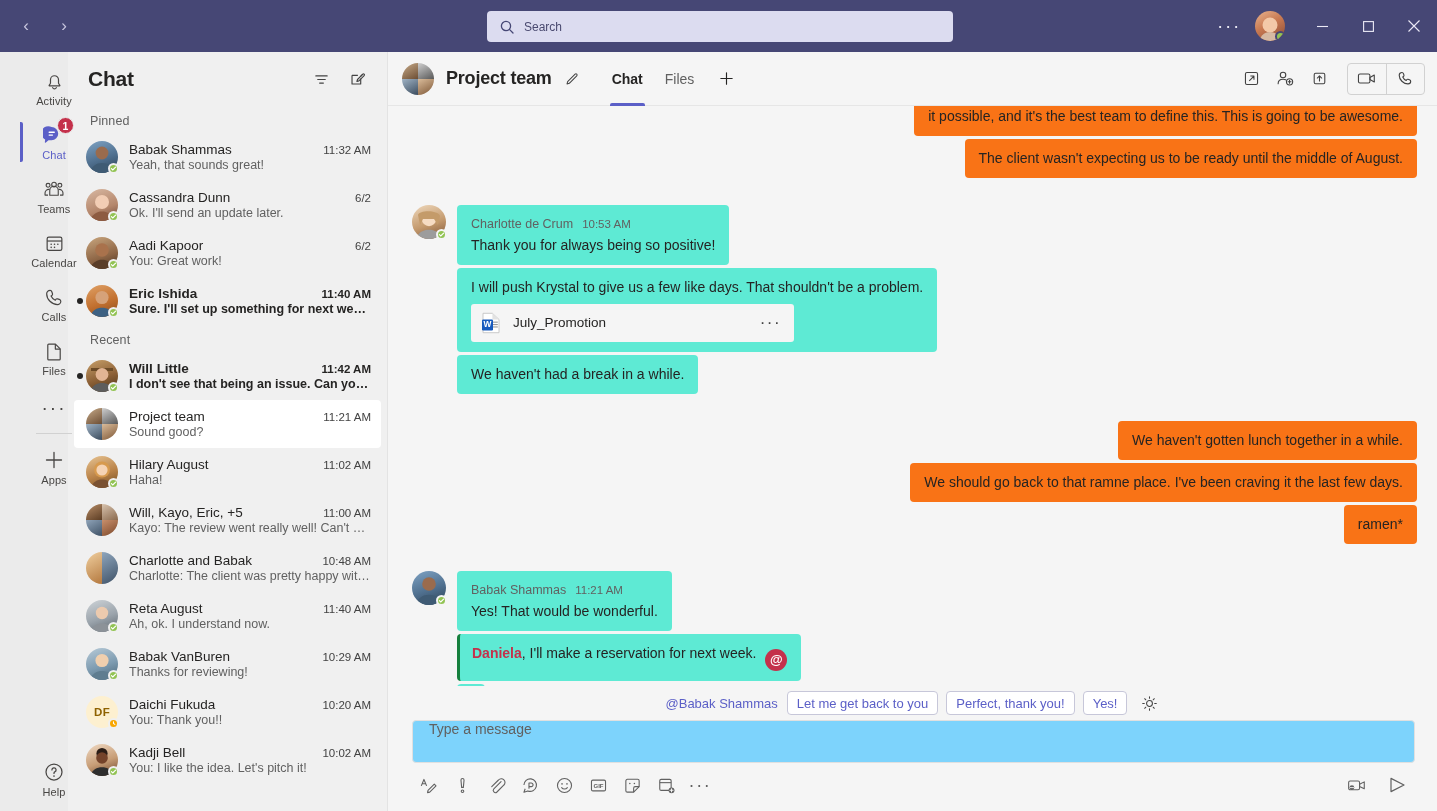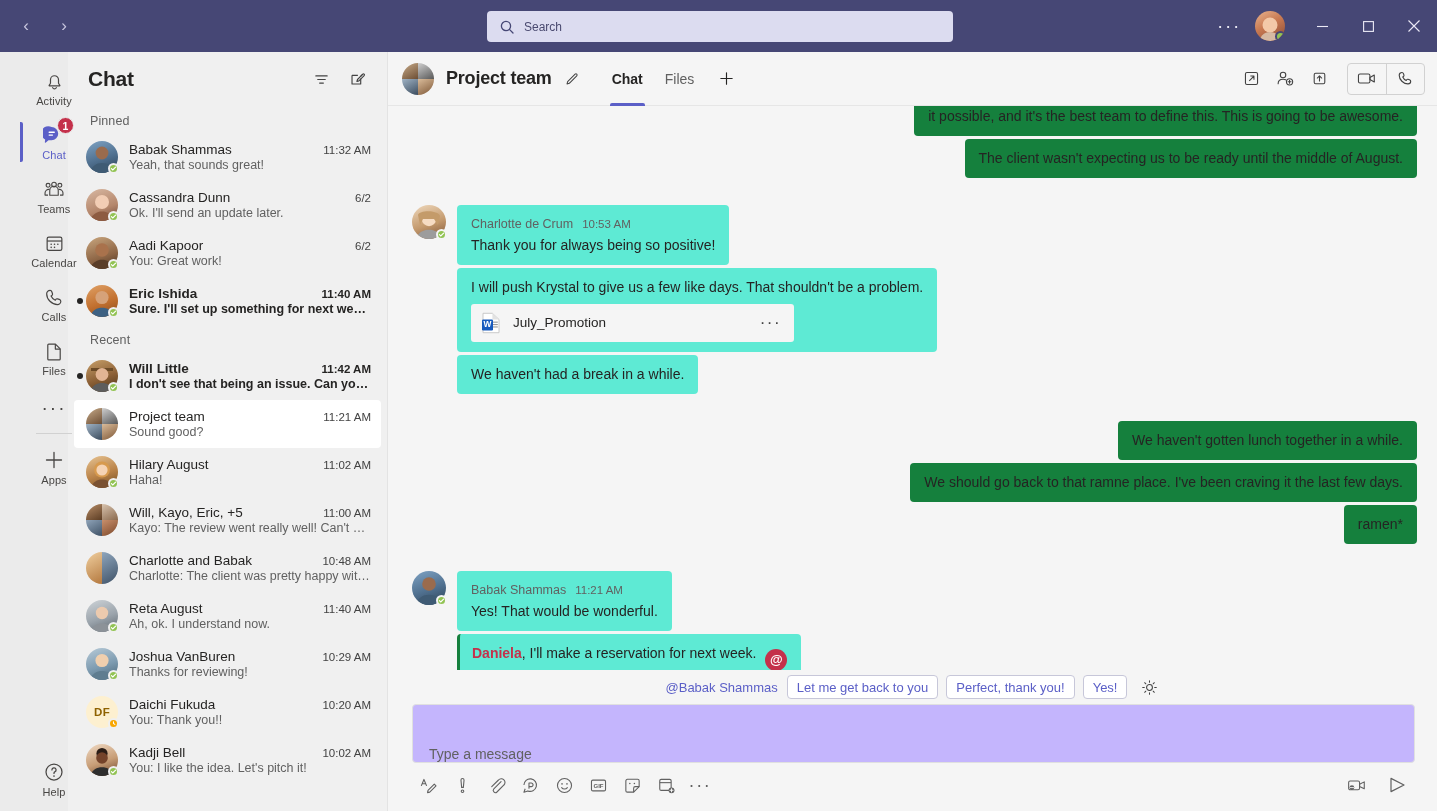--- a/index.html
+++ b/index.html
@@ -204,21 +204,21 @@
   .grp-av{ width:34px;flex:0 0 34px;margin-right:11px;position:relative;align-self:flex-start; }
   .grp-av .av{ margin-right:0; width:34px;height:34px;flex:0 0 34px; }
   .grp-av .av .pres{ border-color:#f5f5f5; }
   .bubbles{ display:flex; flex-direction:column; align-items:flex-start; max-width:760px; }
   .grp.own .bubbles{ align-items:flex-end; }
   .bub{
     background:#5eead4; border-radius:4px; padding:9px 14px 10px; margin-bottom:3px;
     font-size:14px; line-height:20px; color:#252423; max-width:100%;
     position:relative;
   }
-  .grp.own .bub{ background:#15803d;text-align:center; }
+  .grp.own .bub{ background:#f97316;text-align:center; }
   .bub.clipped{ border-radius:0 0 4px 4px; }
   .bub-meta{ display:flex; align-items:baseline; gap:9px; margin-bottom:1px; }
   .bub-author{ font-size:12.5px; color:#616161; }
   .bub-time{ font-size:11.5px; color:#616161; }
   .bub.mention{ border-left:3px solid #15803d; padding-left:12px; }
   .mention-name{ color:#c4314b; font-weight:bold; }
   .at-pill{
     display:inline-flex; align-items:center; justify-content:center;
     width:22px;height:22px;border-radius:50%;background:#c4314b;color:#fff;
     font-size:13px;font-weight:bold;vertical-align:-6px;margin-left:9px;
@@ -242,22 +242,22 @@
     height:24px; display:flex; align-items:center; padding:0 9px; font-size:13px; cursor:pointer;
   }
   .sg-bulb{
     width:24px;height:24px;display:flex;align-items:center;justify-content:center;
     color:#424242;cursor:pointer;margin-left:2px;
   }
 
   
   .compose{ padding:0 22px 10px 24px; flex:0 0 auto; }
   .compose-box{
-    background:#c4b5fd; border:1px solid #e0e0e0; border-radius:4px; height:59px;
-    display:flex; align-items:flex-end; padding:0 16px; cursor:text;
+    background:#7dd3fc; border:1px solid #e0e0e0; border-radius:4px; height:43px;
+    display:flex; align-items:flex-start; padding:0 16px; cursor:text;
   }
   .compose-ph{ font-size:14px; color:#616161; }
   .compose-bar{ display:flex; align-items:center; height:38px; padding-top:6px; }
   .cbtn{
     width:32px;height:32px;display:flex;align-items:center;justify-content:center;
     color:#616161;cursor:pointer;border-radius:4px;margin-right:2px;
   }
   .cbar-right{ margin-left:auto; display:flex; align-items:center; gap:6px; }
   svg{ display:block; }
 </style>
@@ -654,21 +654,21 @@
                 </svg>
             </div>
             <span class="pres available">
               <svg viewBox="0 0 8 8" fill="none" stroke="#fff" stroke-width="1.4" stroke-linecap="round">
                   <path d="M1.6 4.1 3.2 5.7 6.4 2.4"></path>
                 </svg>
             </span>
           </div>
           <div class="cl-text">
             <div class="cl-line1">
-              <span class="cl-name">Joshua VanBuren</span>
+              <span class="cl-name">Babak VanBuren</span>
               <span class="cl-time">10:29 AM</span>
             </div>
             <div class="cl-prev">Thanks for reviewing!</div>
           </div>
         </div>
 
         <div class="cl-row">
           <div class="av">
             <div class="av-initials">DF</div>
             <span class="pres away">

